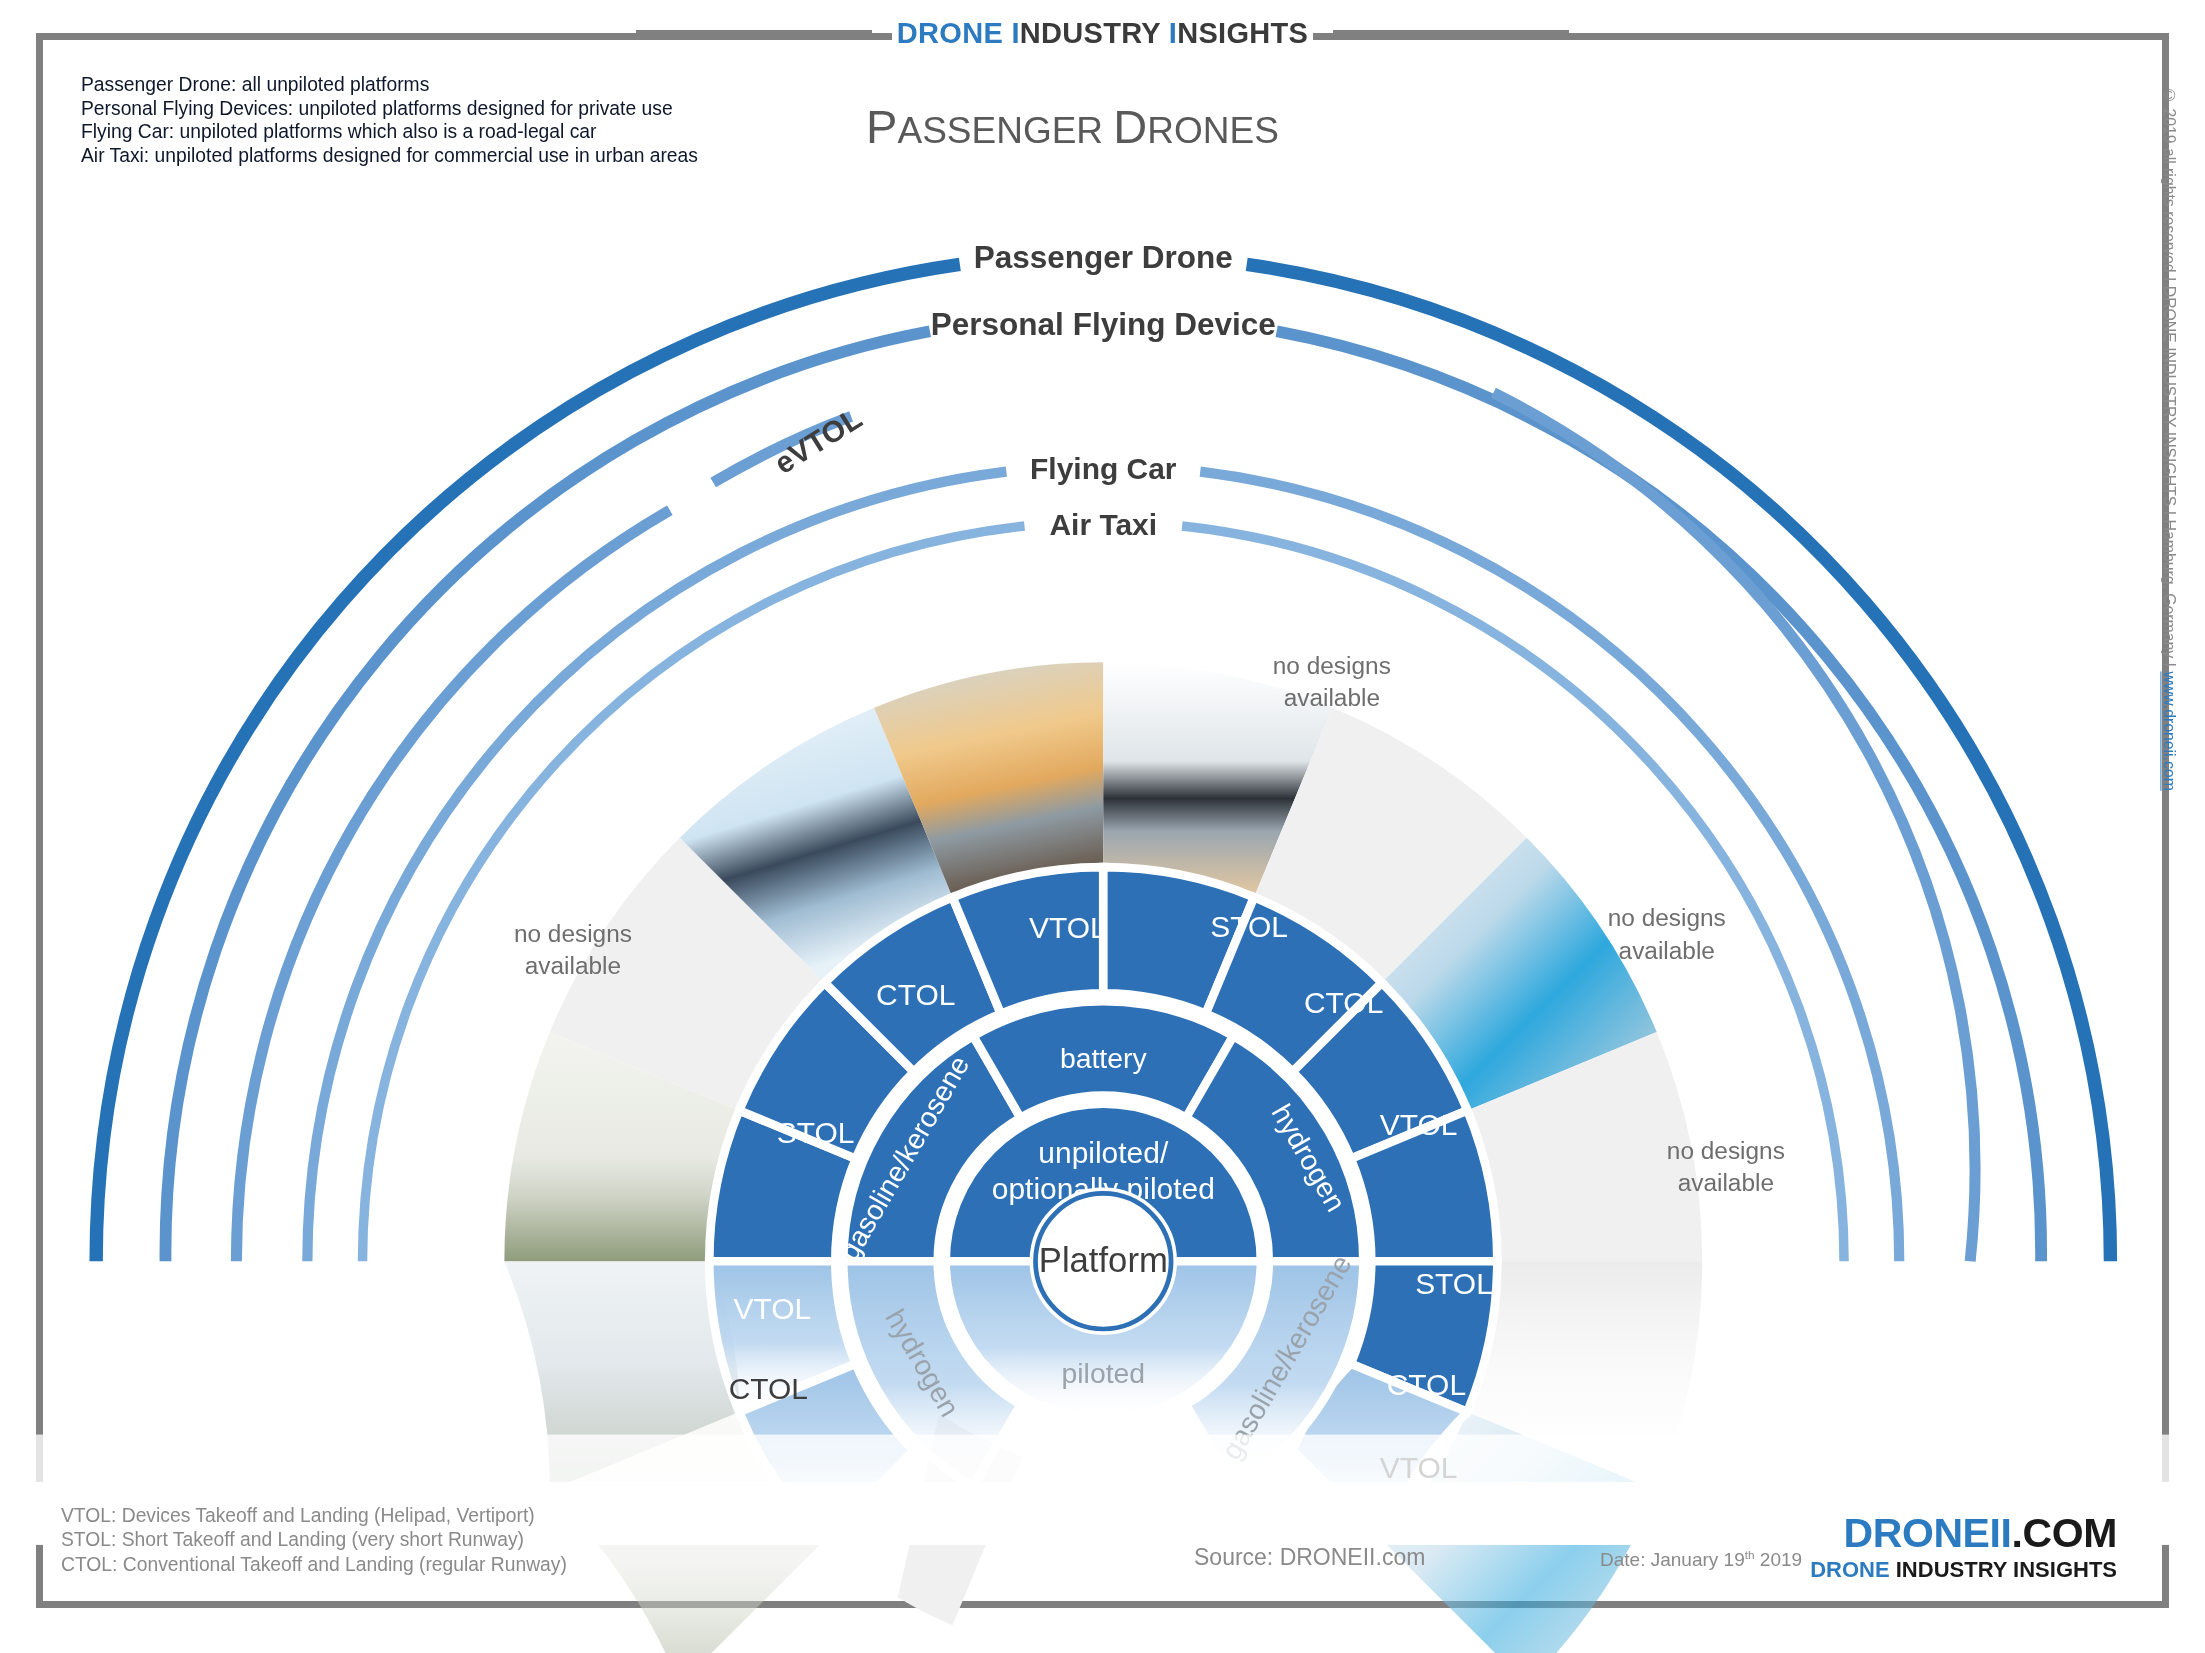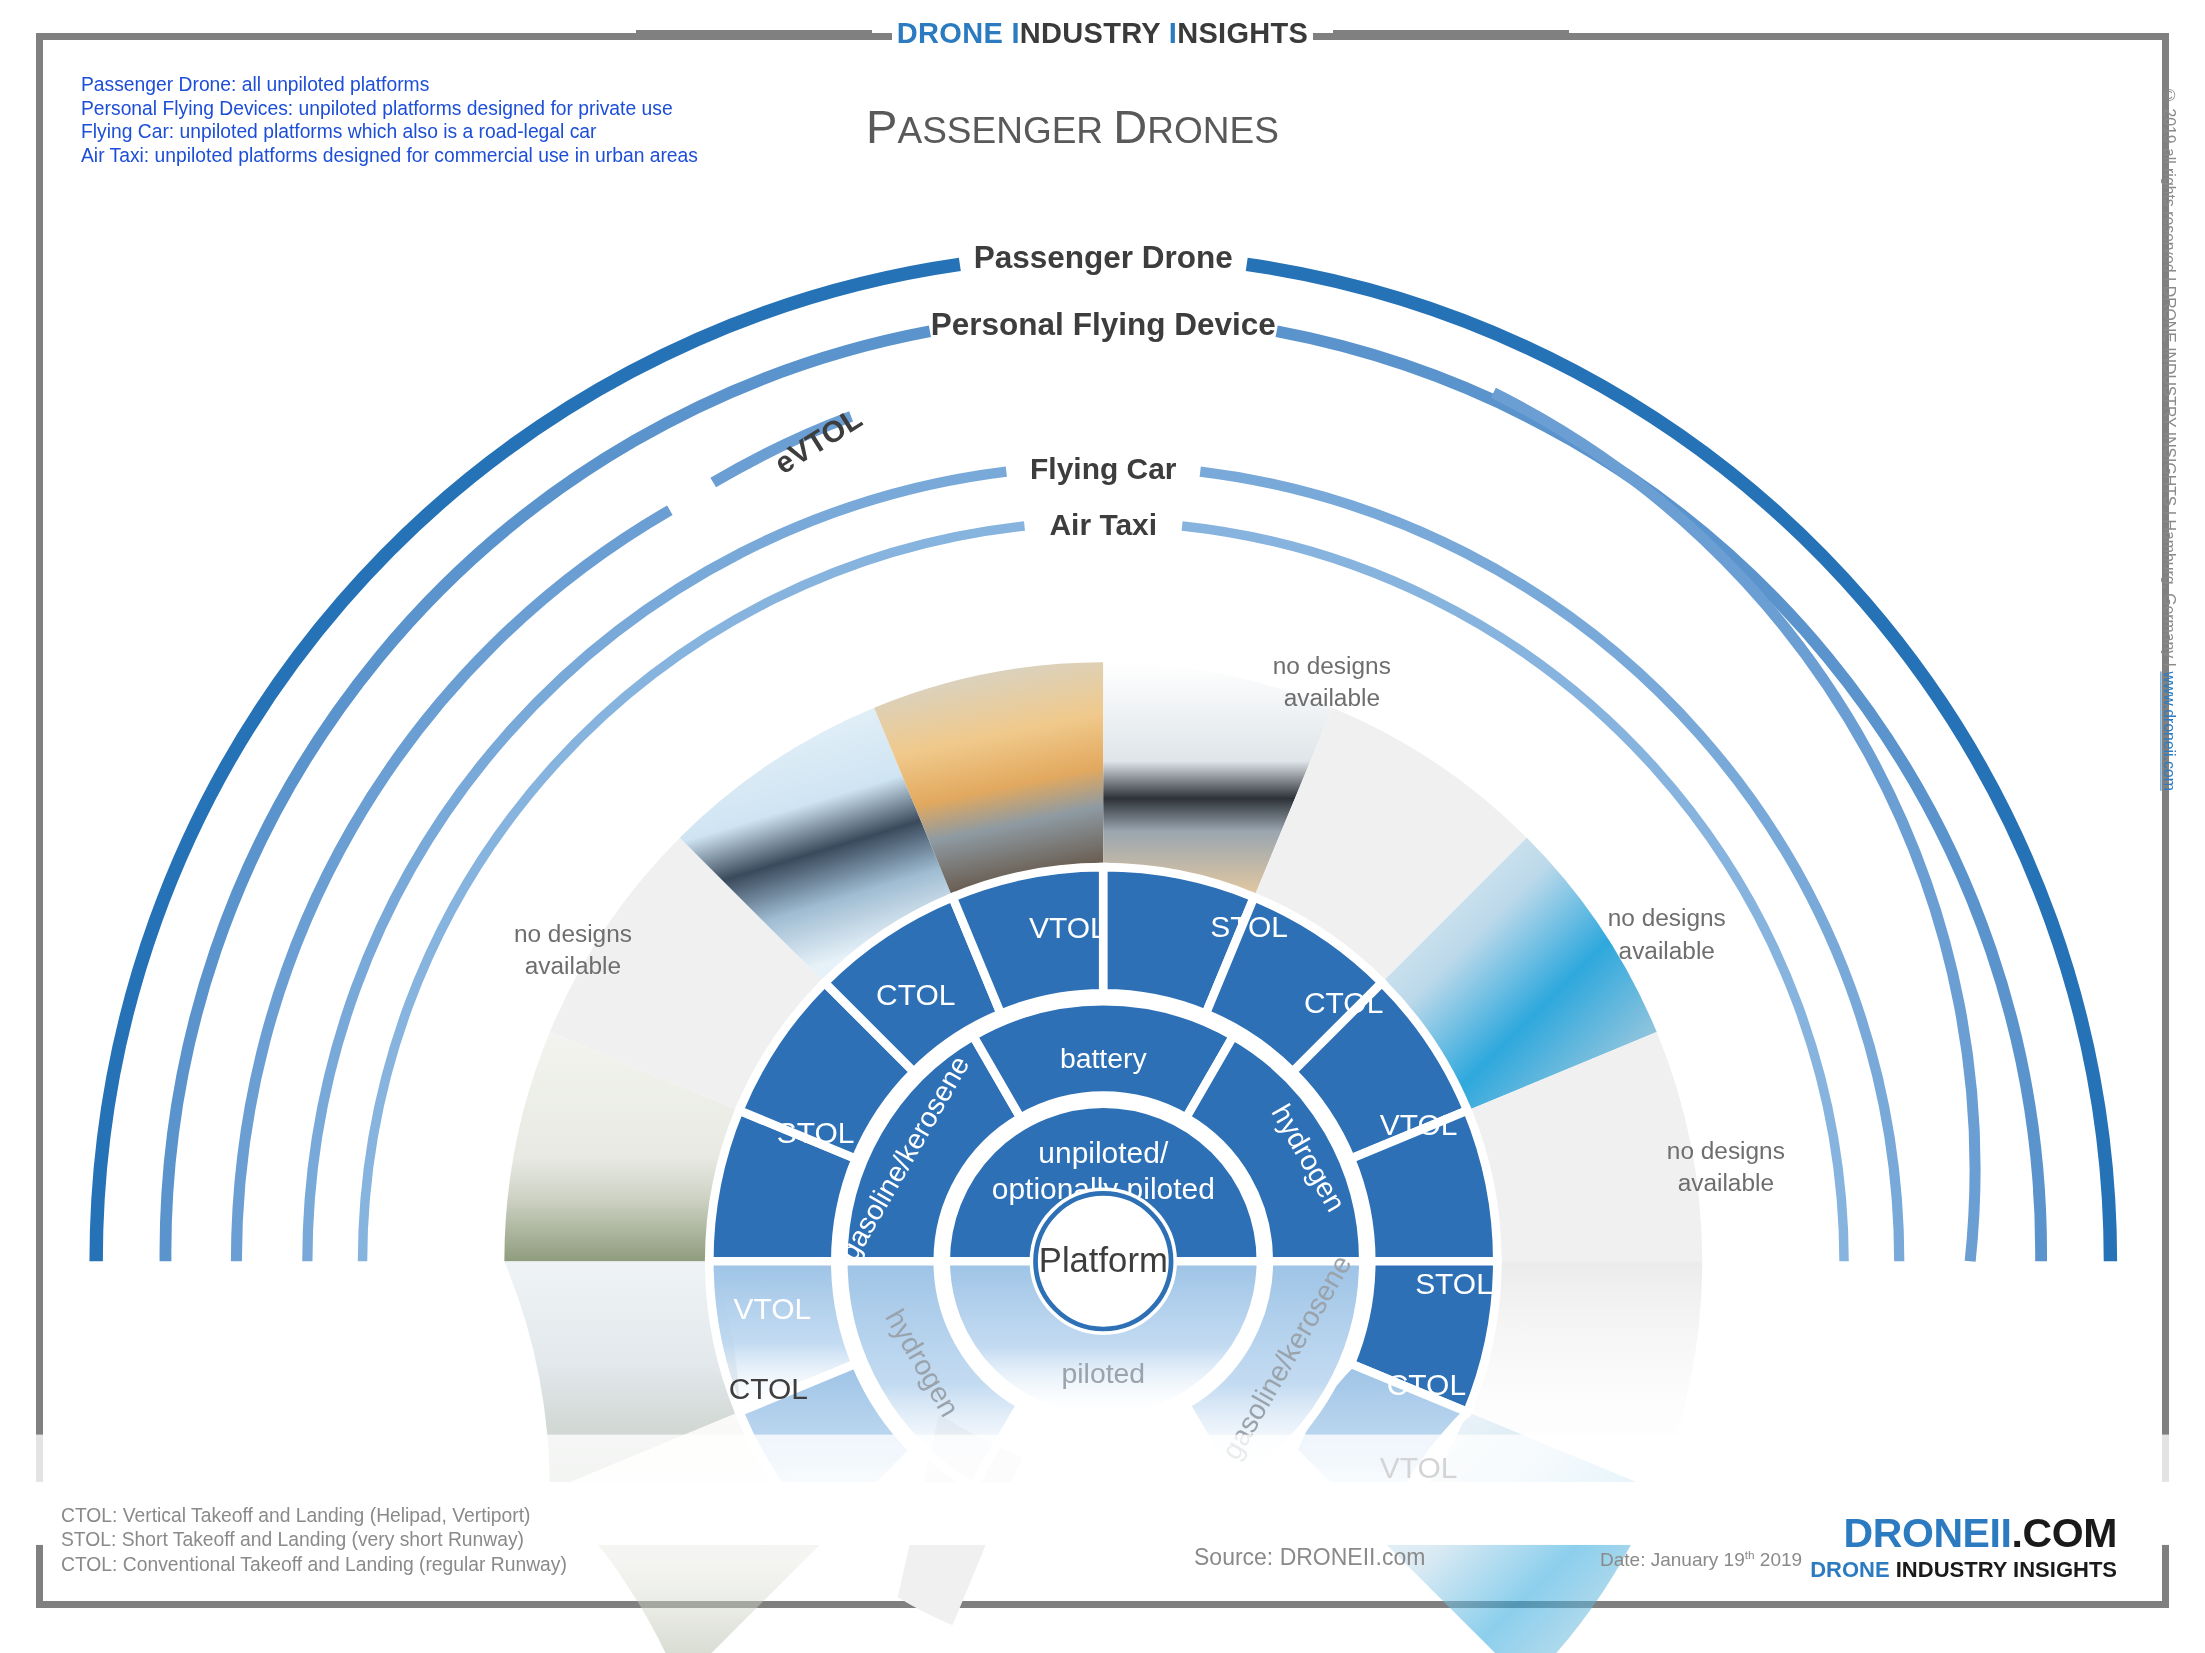--- a/index.html
+++ b/index.html
@@ -13,21 +13,21 @@
   
   #brandbar{position:absolute;left:0;top:0;width:2205px;height:66px;
             display:flex;align-items:center;justify-content:center;gap:20.5px;z-index:40;}
   #brandbar .rule{height:7px;background:#808080;width:236px;}
   #brand{font-size:29px;font-weight:bold;letter-spacing:0.3px;white-space:nowrap;
          color:#3a3a3a;background:#fff;padding:0 4.7px;}
   #brand .b{color:#2c7bc0;}
 
   
   #defs{position:absolute;left:81px;top:73px;width:835px;z-index:30;}
-  #defs div{font-size:19.3px;line-height:23.6px;color:#1d4ed8;white-space:nowrap;}
+  #defs div{font-size:19.3px;line-height:23.6px;color:#0f172a;white-space:nowrap;}
 
   
   #title{position:absolute;left:0;top:99px;width:2145px;text-align:center;z-index:30;
          color:#595959;white-space:nowrap;}
   #title .big{font-size:47px;}
   #title .sm{font-size:37px;}
 
   
   #copy{position:absolute;right:27px;top:87px;z-index:30;
         writing-mode:vertical-rl;text-orientation:mixed;
@@ -291,21 +291,21 @@
   <g>
     <circle cx="1400" cy="1600" r="86" fill="#ffffff" stroke="#2e70b5" stroke-width="6"></circle>
     <text x="1400" y="1614" text-anchor="middle" font-family="Liberation Sans, DejaVu Sans, sans-serif" font-size="44" fill="#3d3d3d">Platform</text>
   </g>
 
   <rect x="0" y="1820" width="2798" height="120" fill="#ffffff" opacity=".78"></rect>
   <rect x="0" y="1880" width="2798" height="80" fill="#ffffff"></rect>
 </svg>
 
 <div id="legend">
-  <div>CTOL: Vertical Takeoff and Landing (Helipad, Vertiport)</div>
+  <div>VTOL: Devices Takeoff and Landing (Helipad, Vertiport)</div>
   <div>STOL: Short Takeoff and Landing (very short Runway)</div>
   <div>CTOL: Conventional Takeoff and Landing (regular Runway)</div>
 </div>
 
 <div id="source">Source: DRONEII.com</div>
 
 <div id="date"><span>Date: January 19</span><sup>th</sup><span> 2019</span></div>
 
 <div id="logo">
   <div class="l1"><span class="b">DRONEII</span><span class="k">.COM</span></div>

